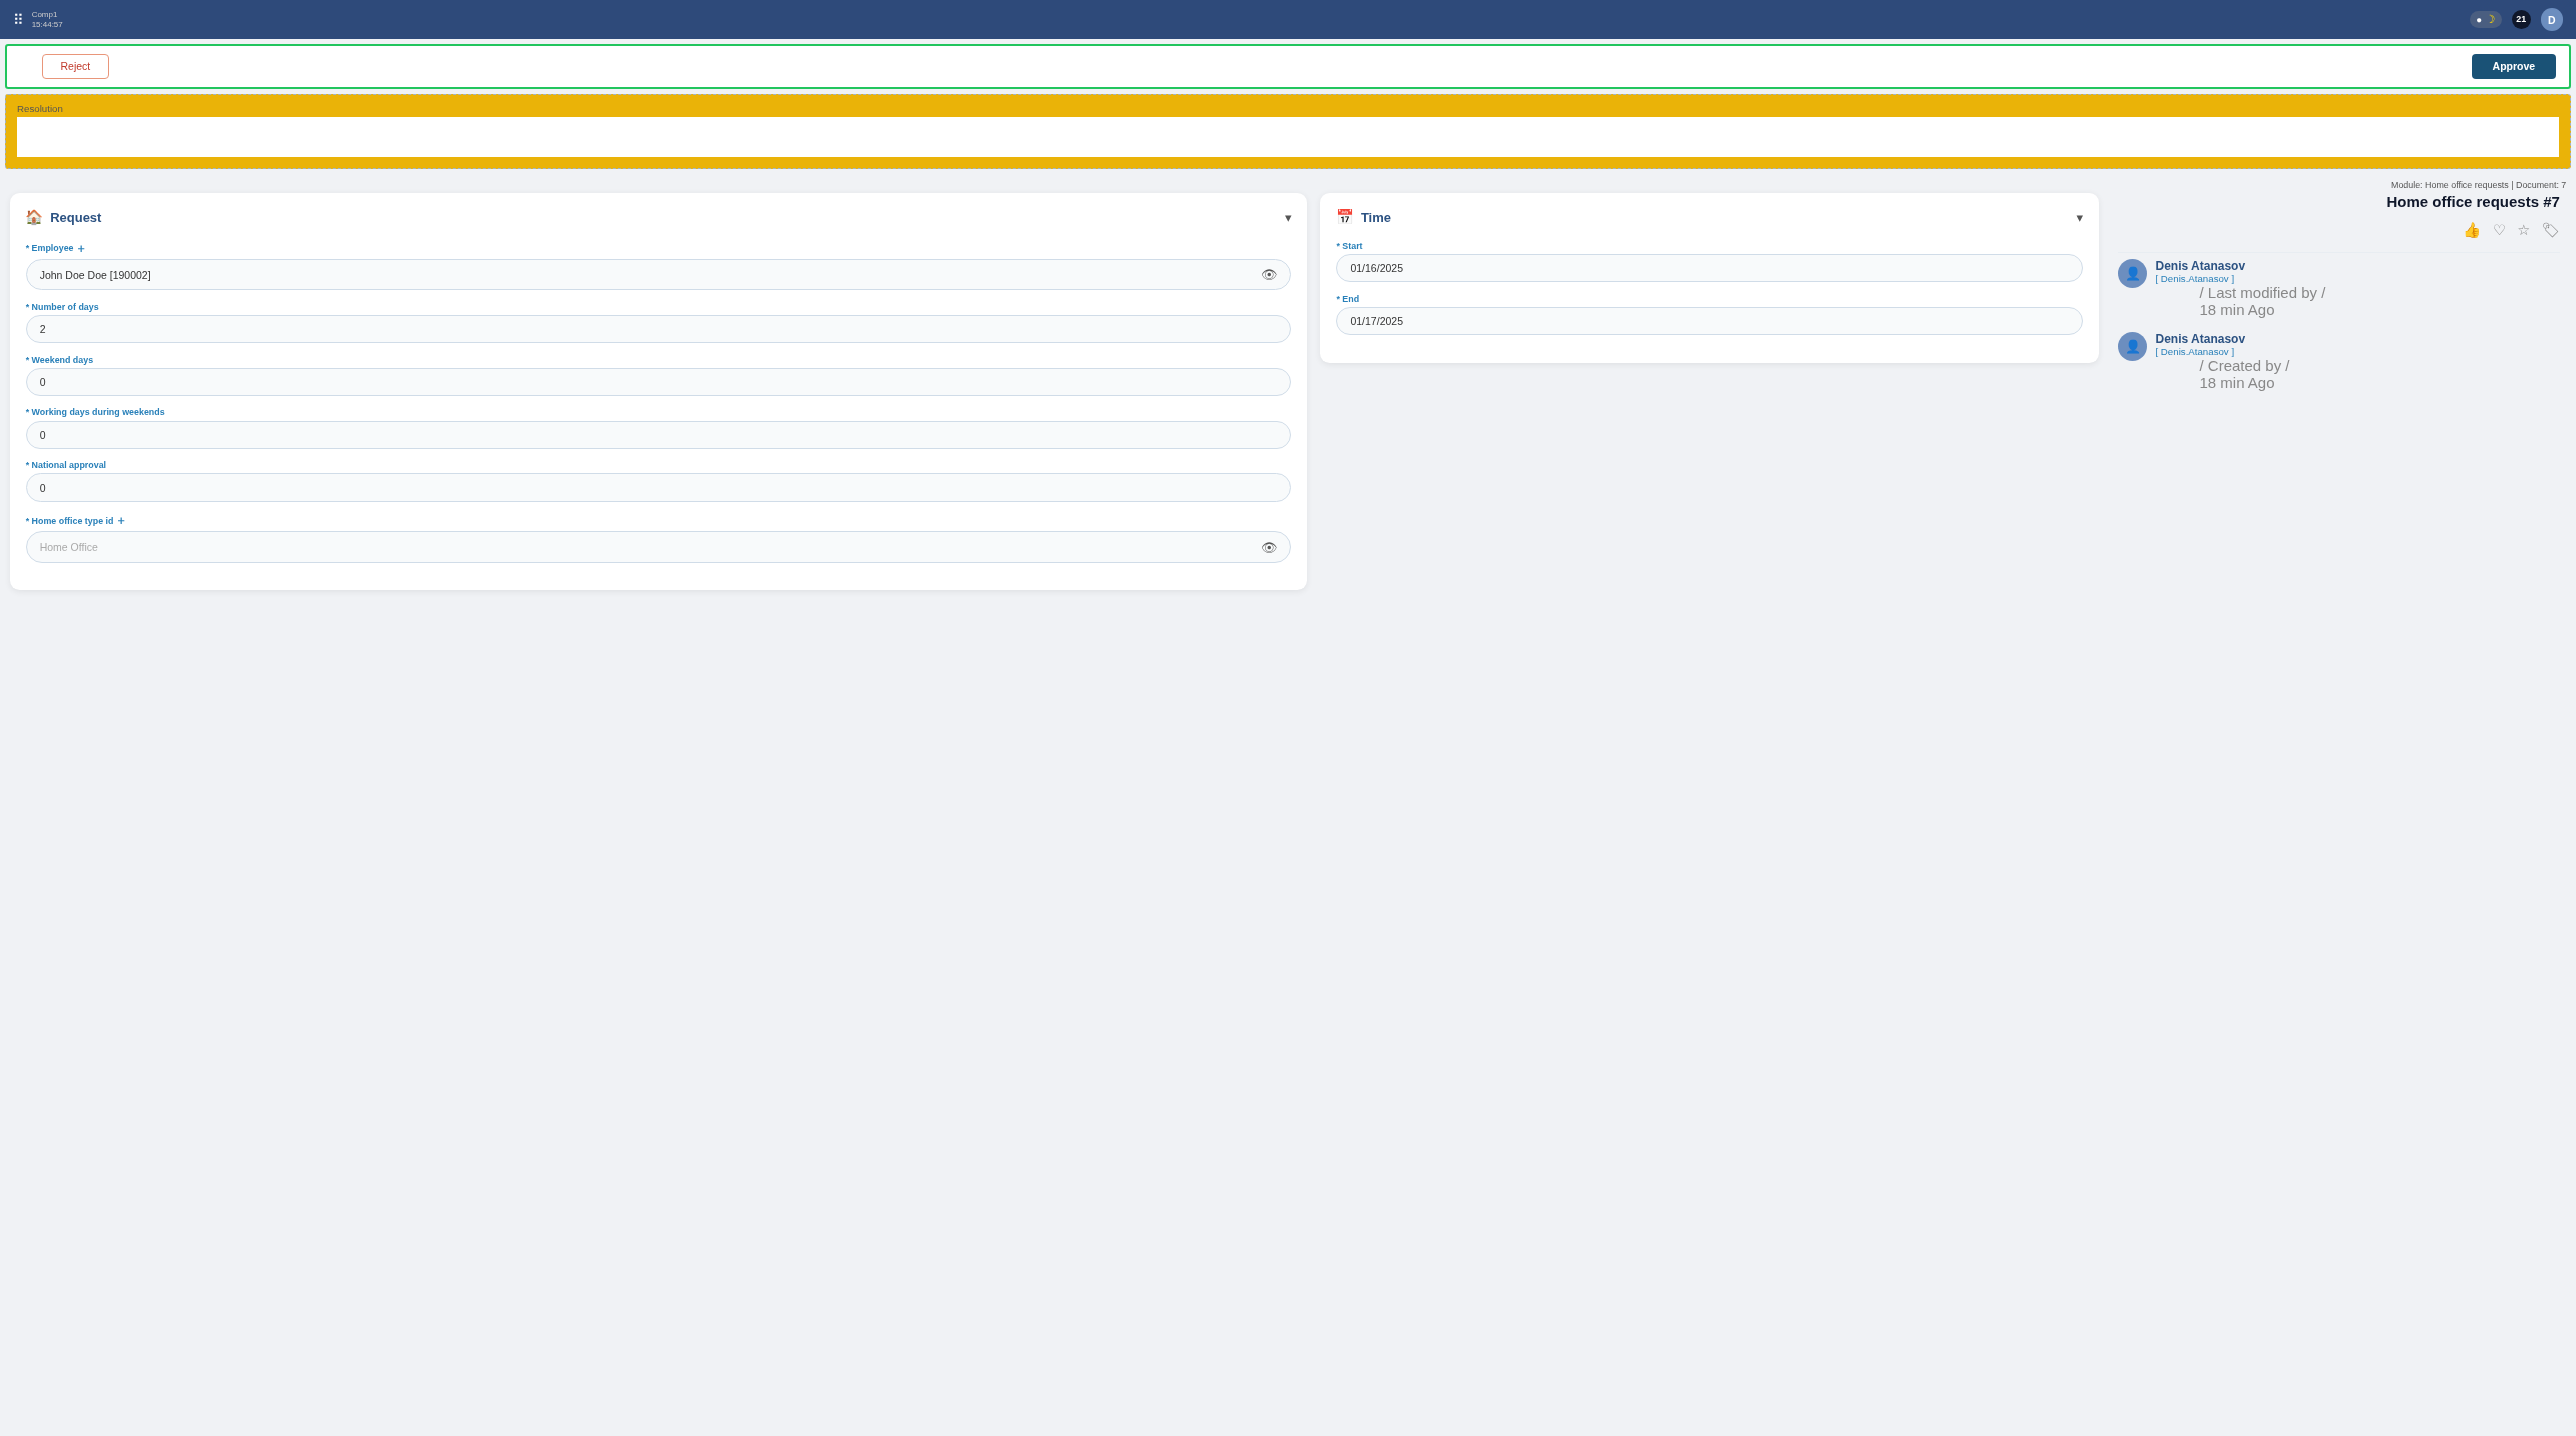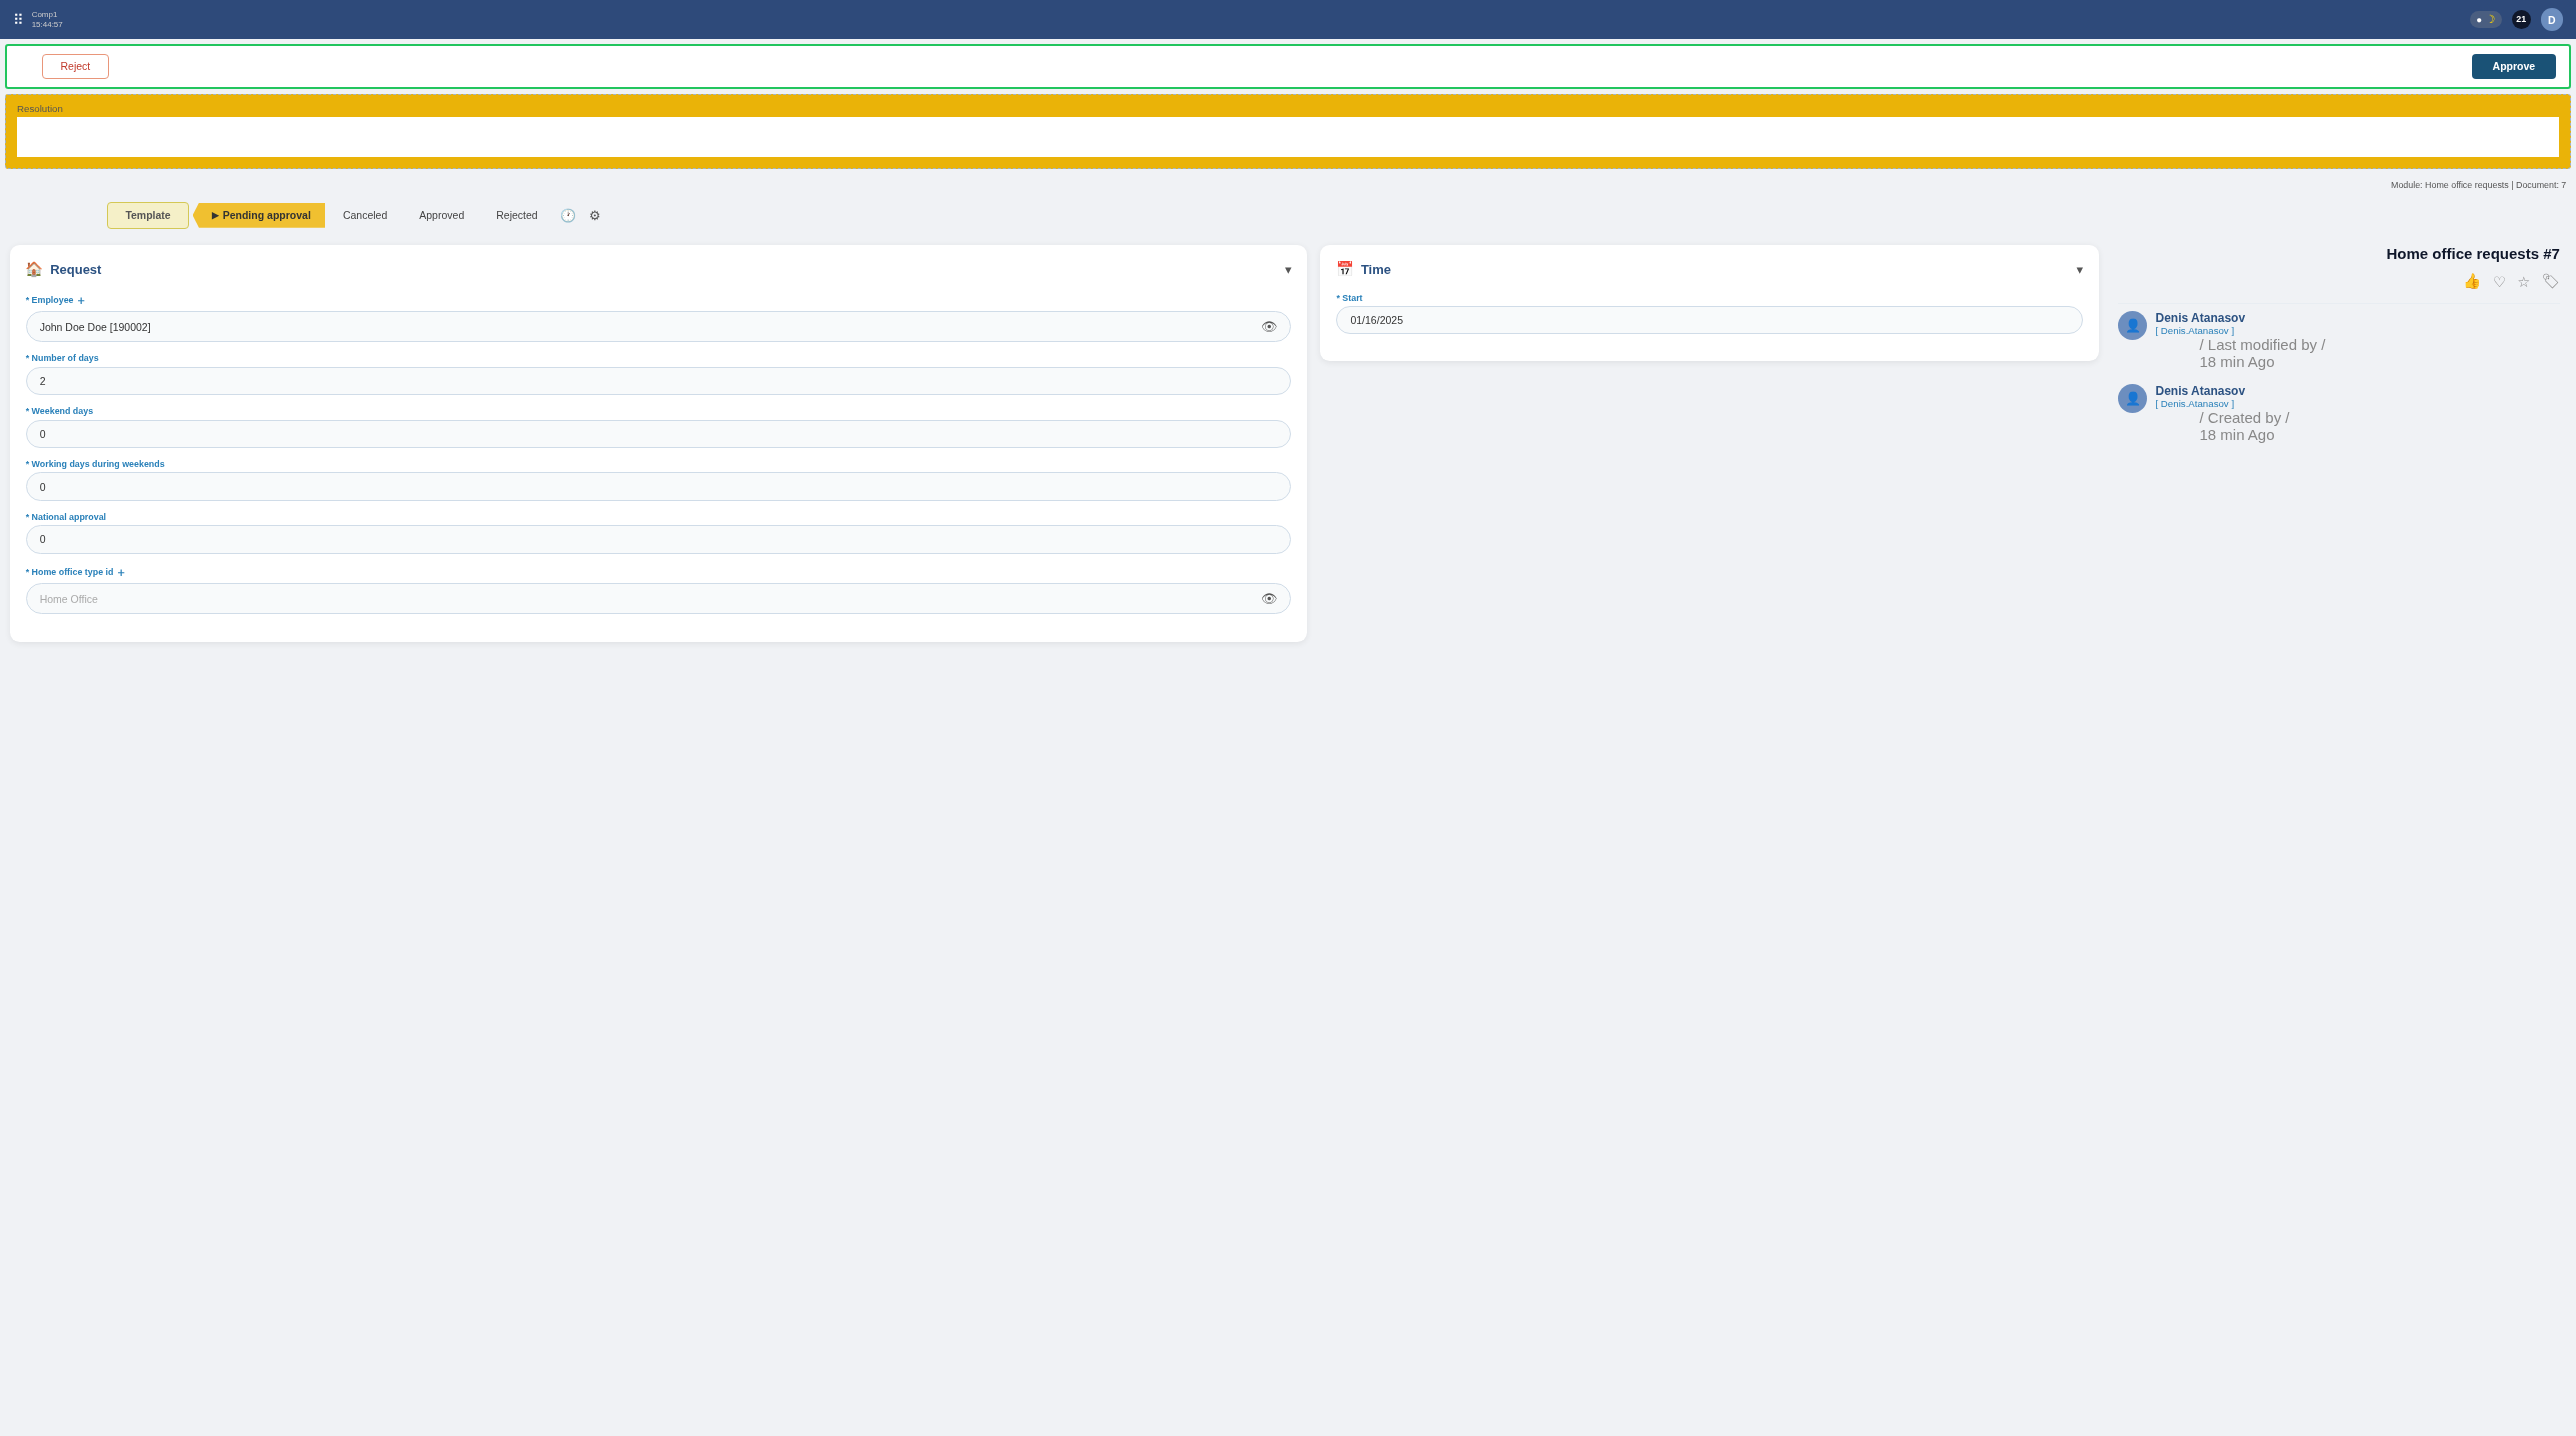--- a/index.html
+++ b/index.html
@@ -259,32 +259,20 @@
   <div class="resolution-label">Resolution</div>
   <textarea class="resolution-textarea" style=""></textarea>
 </div>
 
 <div class="main-content">
 
   <div class="module-info">
     <span>Module: Home office requests | Document: 7</span>
   </div>
 
-  <div class="status-tabs">
-    <div class="tab-template">Template</div>
-    <div class="tab-pending">
-      <span class="tab-arrow">▶</span>
-      <span>Pending approval</span>
-    </div>
-    <div class="tab-canceled">Canceled</div>
-    <div class="tab-approved">Approved</div>
-    <div class="tab-rejected">Rejected</div>
-    <button class="tab-icon" title="History">🕐</button>
-    <button class="tab-icon" title="Settings">⚙</button>
-  </div>
 
   <div class="content-grid">
 
     <div class="card">
       <div class="card-header">
         <div class="card-title">
           <span class="card-title-icon">🏠</span>
           <span>Request</span>
         </div>
         <span class="card-collapse">▾</span>
@@ -360,20 +348,28 @@
 
       <div class="form-field">
         <div class="field-label">
           <span>* Start</span>
         </div>
         <div class="field-input">
           <span>01/16/2025</span>
         </div>
       </div>
 
+      <div class="form-field">
+        <div class="field-label">
+          <span>* End</span>
+        </div>
+        <div class="field-input">
+          <span>01/17/2025</span>
+        </div>
+      </div>
     </div>
 
     <div class="sidebar-panel">
       <div class="doc-title">Home office requests #7</div>
 
       <div class="action-icons">
         <span class="action-icon thumb">👍</span>
         <span class="action-icon">♡</span>
         <span class="action-icon">☆</span>
         <span class="action-icon">🏷</span>

